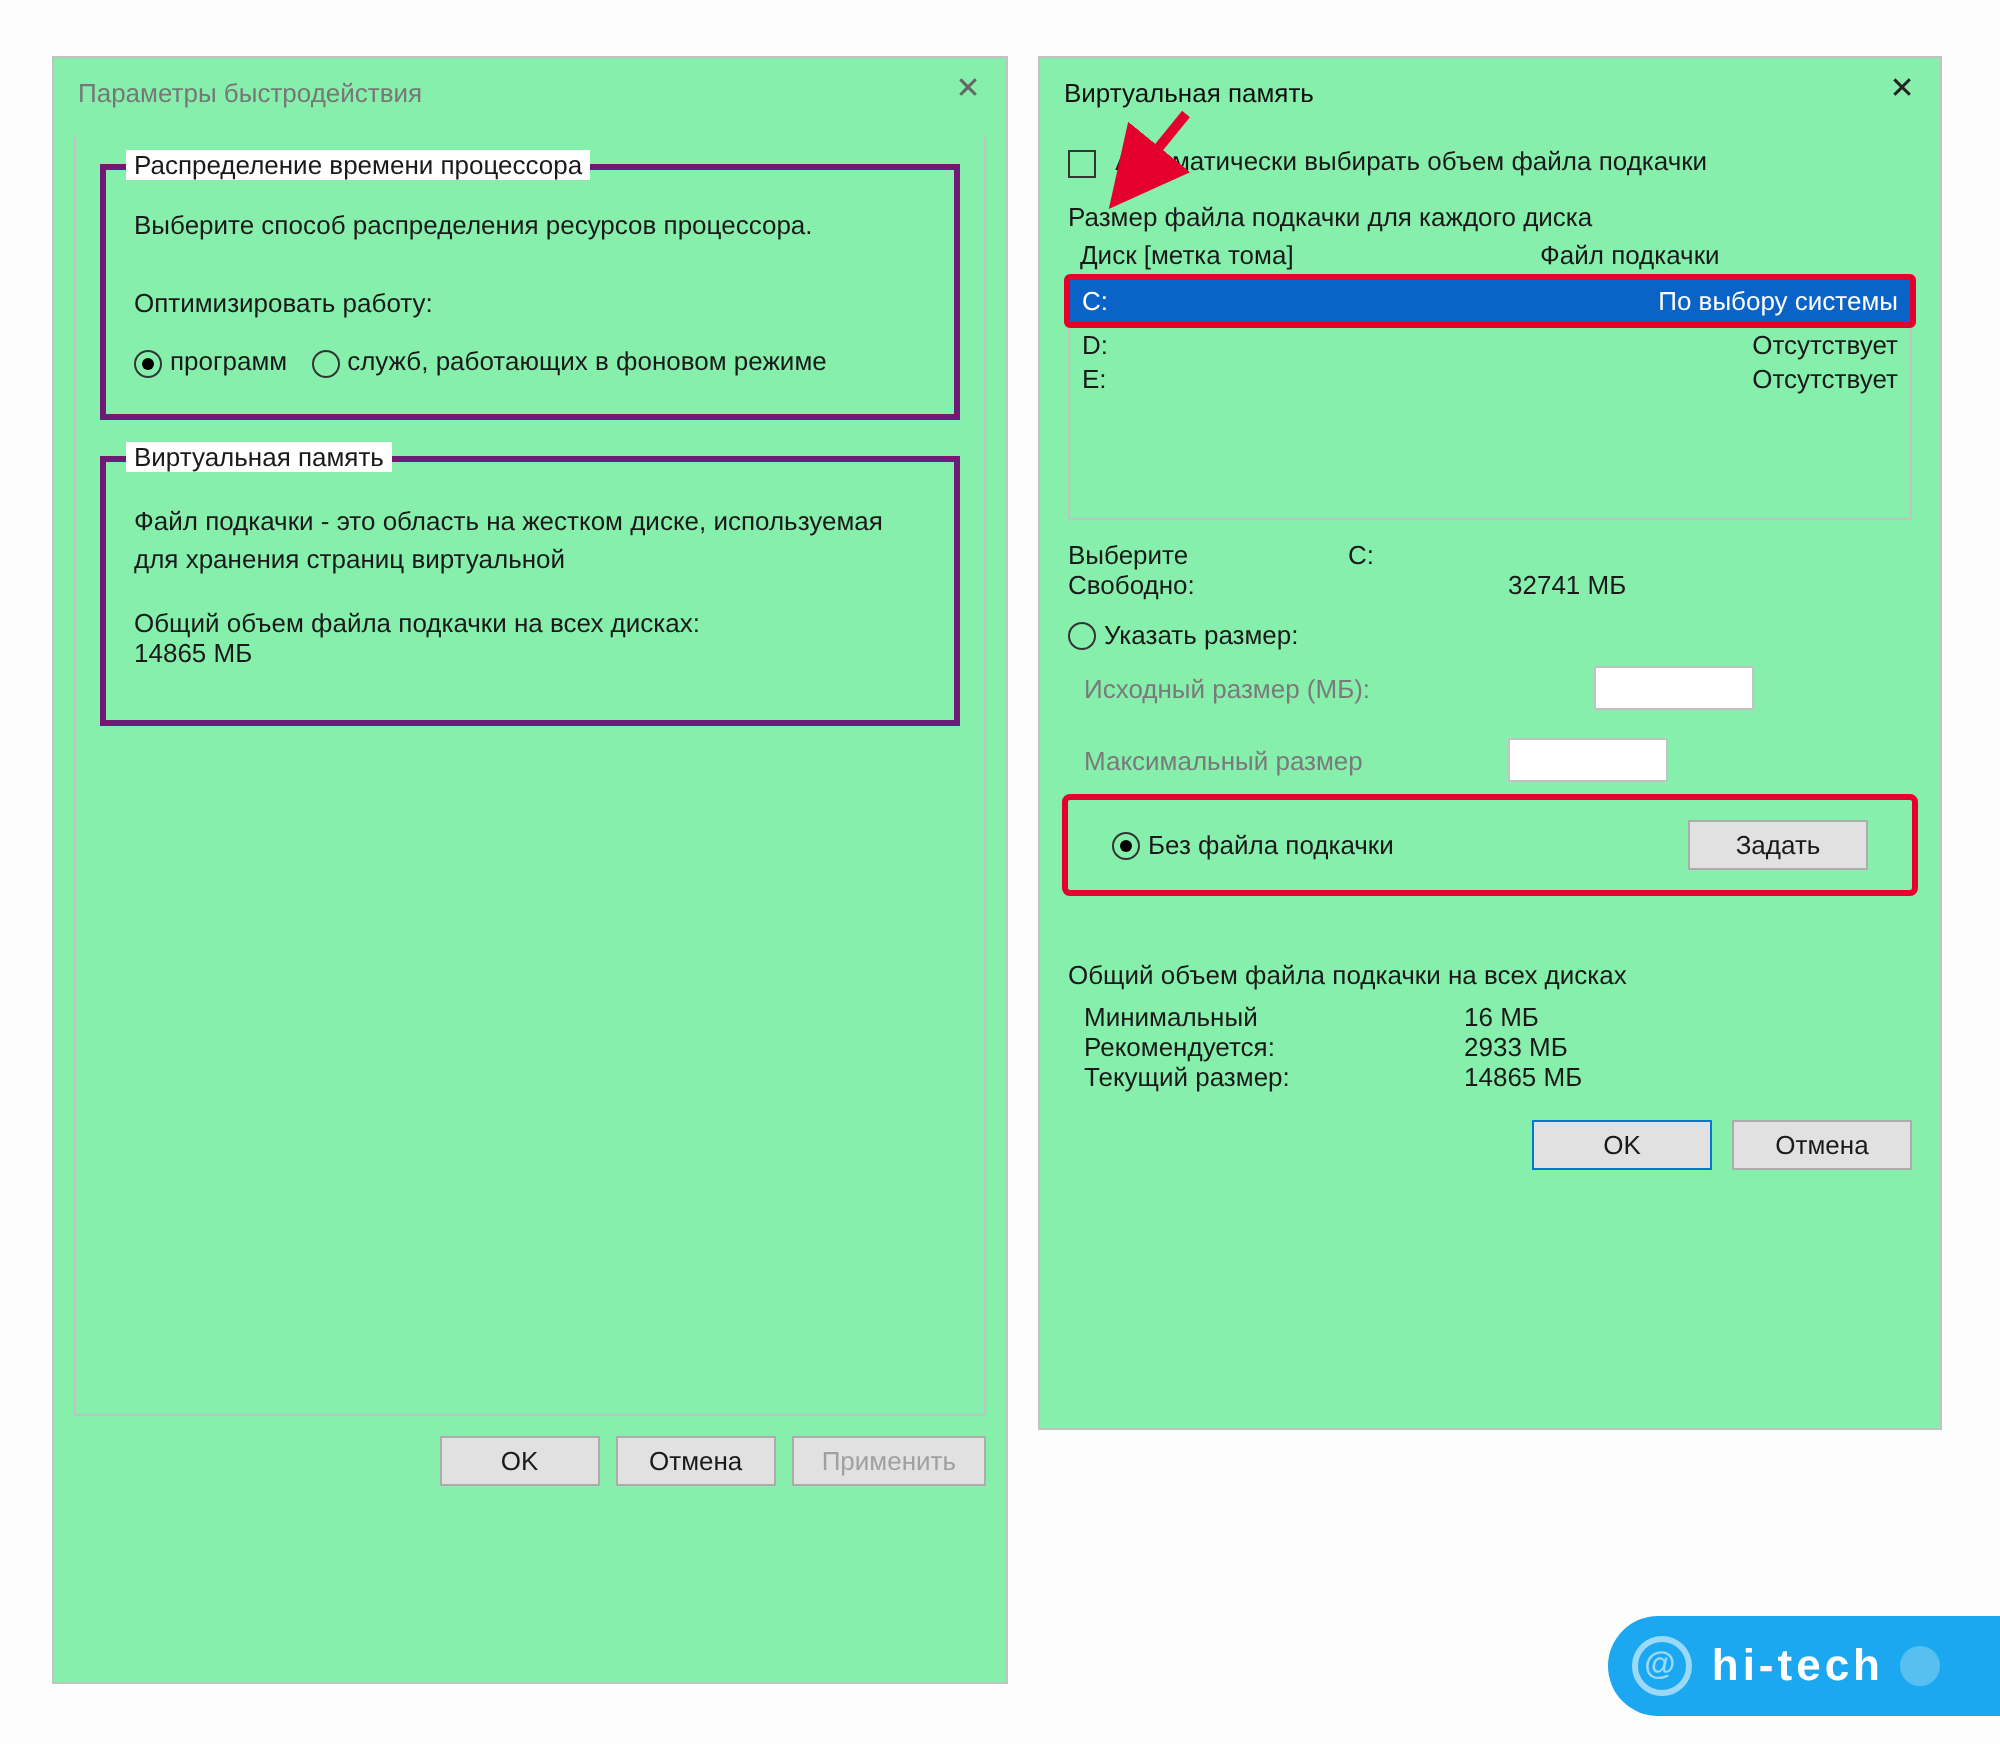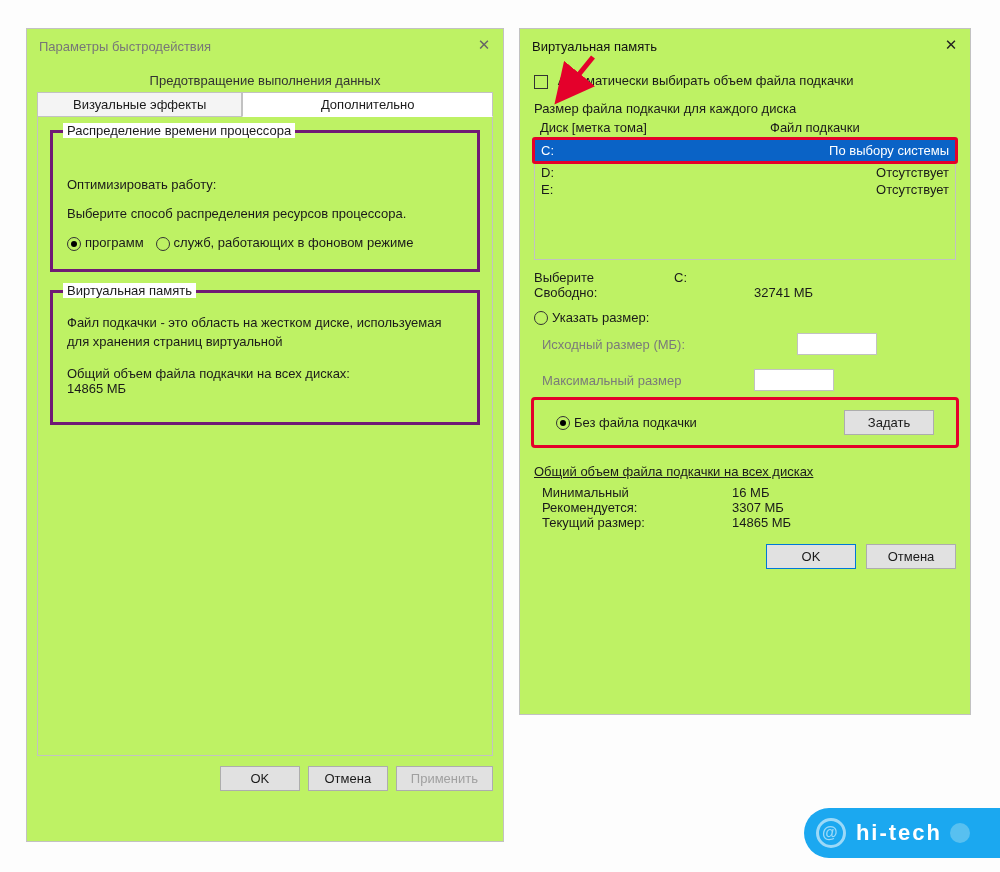--- a/index.html
+++ b/index.html
@@ -9,21 +9,21 @@
     height: 872px;
     background: #fdfdfd;
     font-family: "Segoe UI", Tahoma, sans-serif;
     font-size: 13px;
     color: #1a1a1a;
     position: relative;
     overflow: hidden;
   }
   .dialog {
     position: absolute;
-    background: #bef264;
+    background: #86efac;
     border: 1px solid #c2c2c2;
   }
   .titlebar {
     height: 34px;
     display: flex;
     align-items: center;
     padding: 0 8px 0 12px;
     font-size: 13px;
     color: #777;
     position: relative;
@@ -236,33 +236,26 @@
 </style>
 </head>
 <body>
 
 <div class="dialog" style="left:26px; top:28px; width:478px; height:814px;">
   <div class="titlebar">
     <span>Параметры быстродействия</span>
     <span class="close-x">✕</span>
   </div>
   <div class="body">
-    <div class="tabs-wrap">
-      <div class="tab-top">Предотвращение выполнения данных</div>
-      <div class="tab-row">
-        <div class="tab inactive" style="flex:0.9">Визуальные эффекты</div>
-        <div class="tab active" style="flex:1.1">Дополнительно</div>
-      </div>
-    </div>
     <div class="tab-panel">
 
       <div class="groupbox">
         <span class="group-title">Распределение времени процессора</span>
+        <div class="line">Выберите способ распределения ресурсов процессора.</div>
         <div class="line" style="margin-top:24px">Оптимизировать работу:</div>
-        <div class="line">Выберите способ распределения ресурсов процессора.</div>
         <div class="radio-row">
           <span><span class="radio checked"></span><span>программ</span></span>
           <span><span class="radio"></span><span>служб, работающих в фоновом режиме</span></span>
         </div>
       </div>
 
       <div class="groupbox" style="padding-bottom:26px;">
         <span class="group-title">Виртуальная память</span>
         <div class="line" style="line-height:1.5;">Файл подкачки - это область на жестком диске, используемая для хранения страниц виртуальной</div>
         <div style="display:flex; align-items:flex-start; margin-top:10px;flex-direction:column;">
@@ -343,29 +336,29 @@
       <div class="k" style="width:220px; padding-left:8px;">Максимальный размер</div>
       <div class="text-input"></div>
     </div>
 
 
     <div class="red-box" style="margin:6px -3px 0 -3px; padding:10px 22px; display:flex; align-items:center;">
       <span style="flex:1;"><span class="radio checked"></span><span>Без файла подкачки</span></span>
       <span class="btn" style="min-width:90px;">Задать</span>
     </div>
 
-    <div style="margin-top:16px;text-decoration:underline;">Общий объем файла подкачки на всех дисках</div>
+    <div style="margin-top:32px;">Общий объем файла подкачки на всех дисках</div>
     <div style="margin-top:6px; padding-left:8px;">
       <div class="kv-row">
         <div class="k">Минимальный</div>
         <div class="v">16 МБ</div>
       </div>
       <div class="kv-row">
         <div class="k">Рекомендуется:</div>
-        <div class="v">3307 МБ</div>
+        <div class="v">2933 МБ</div>
       </div>
       <div class="kv-row">
         <div class="k">Текущий размер:</div>
         <div class="v">14865 МБ</div>
       </div>
     </div>
 
   </div>
   <div class="dialog-buttons-right">
     <span class="btn primary" style="min-width:90px;">OK</span>

